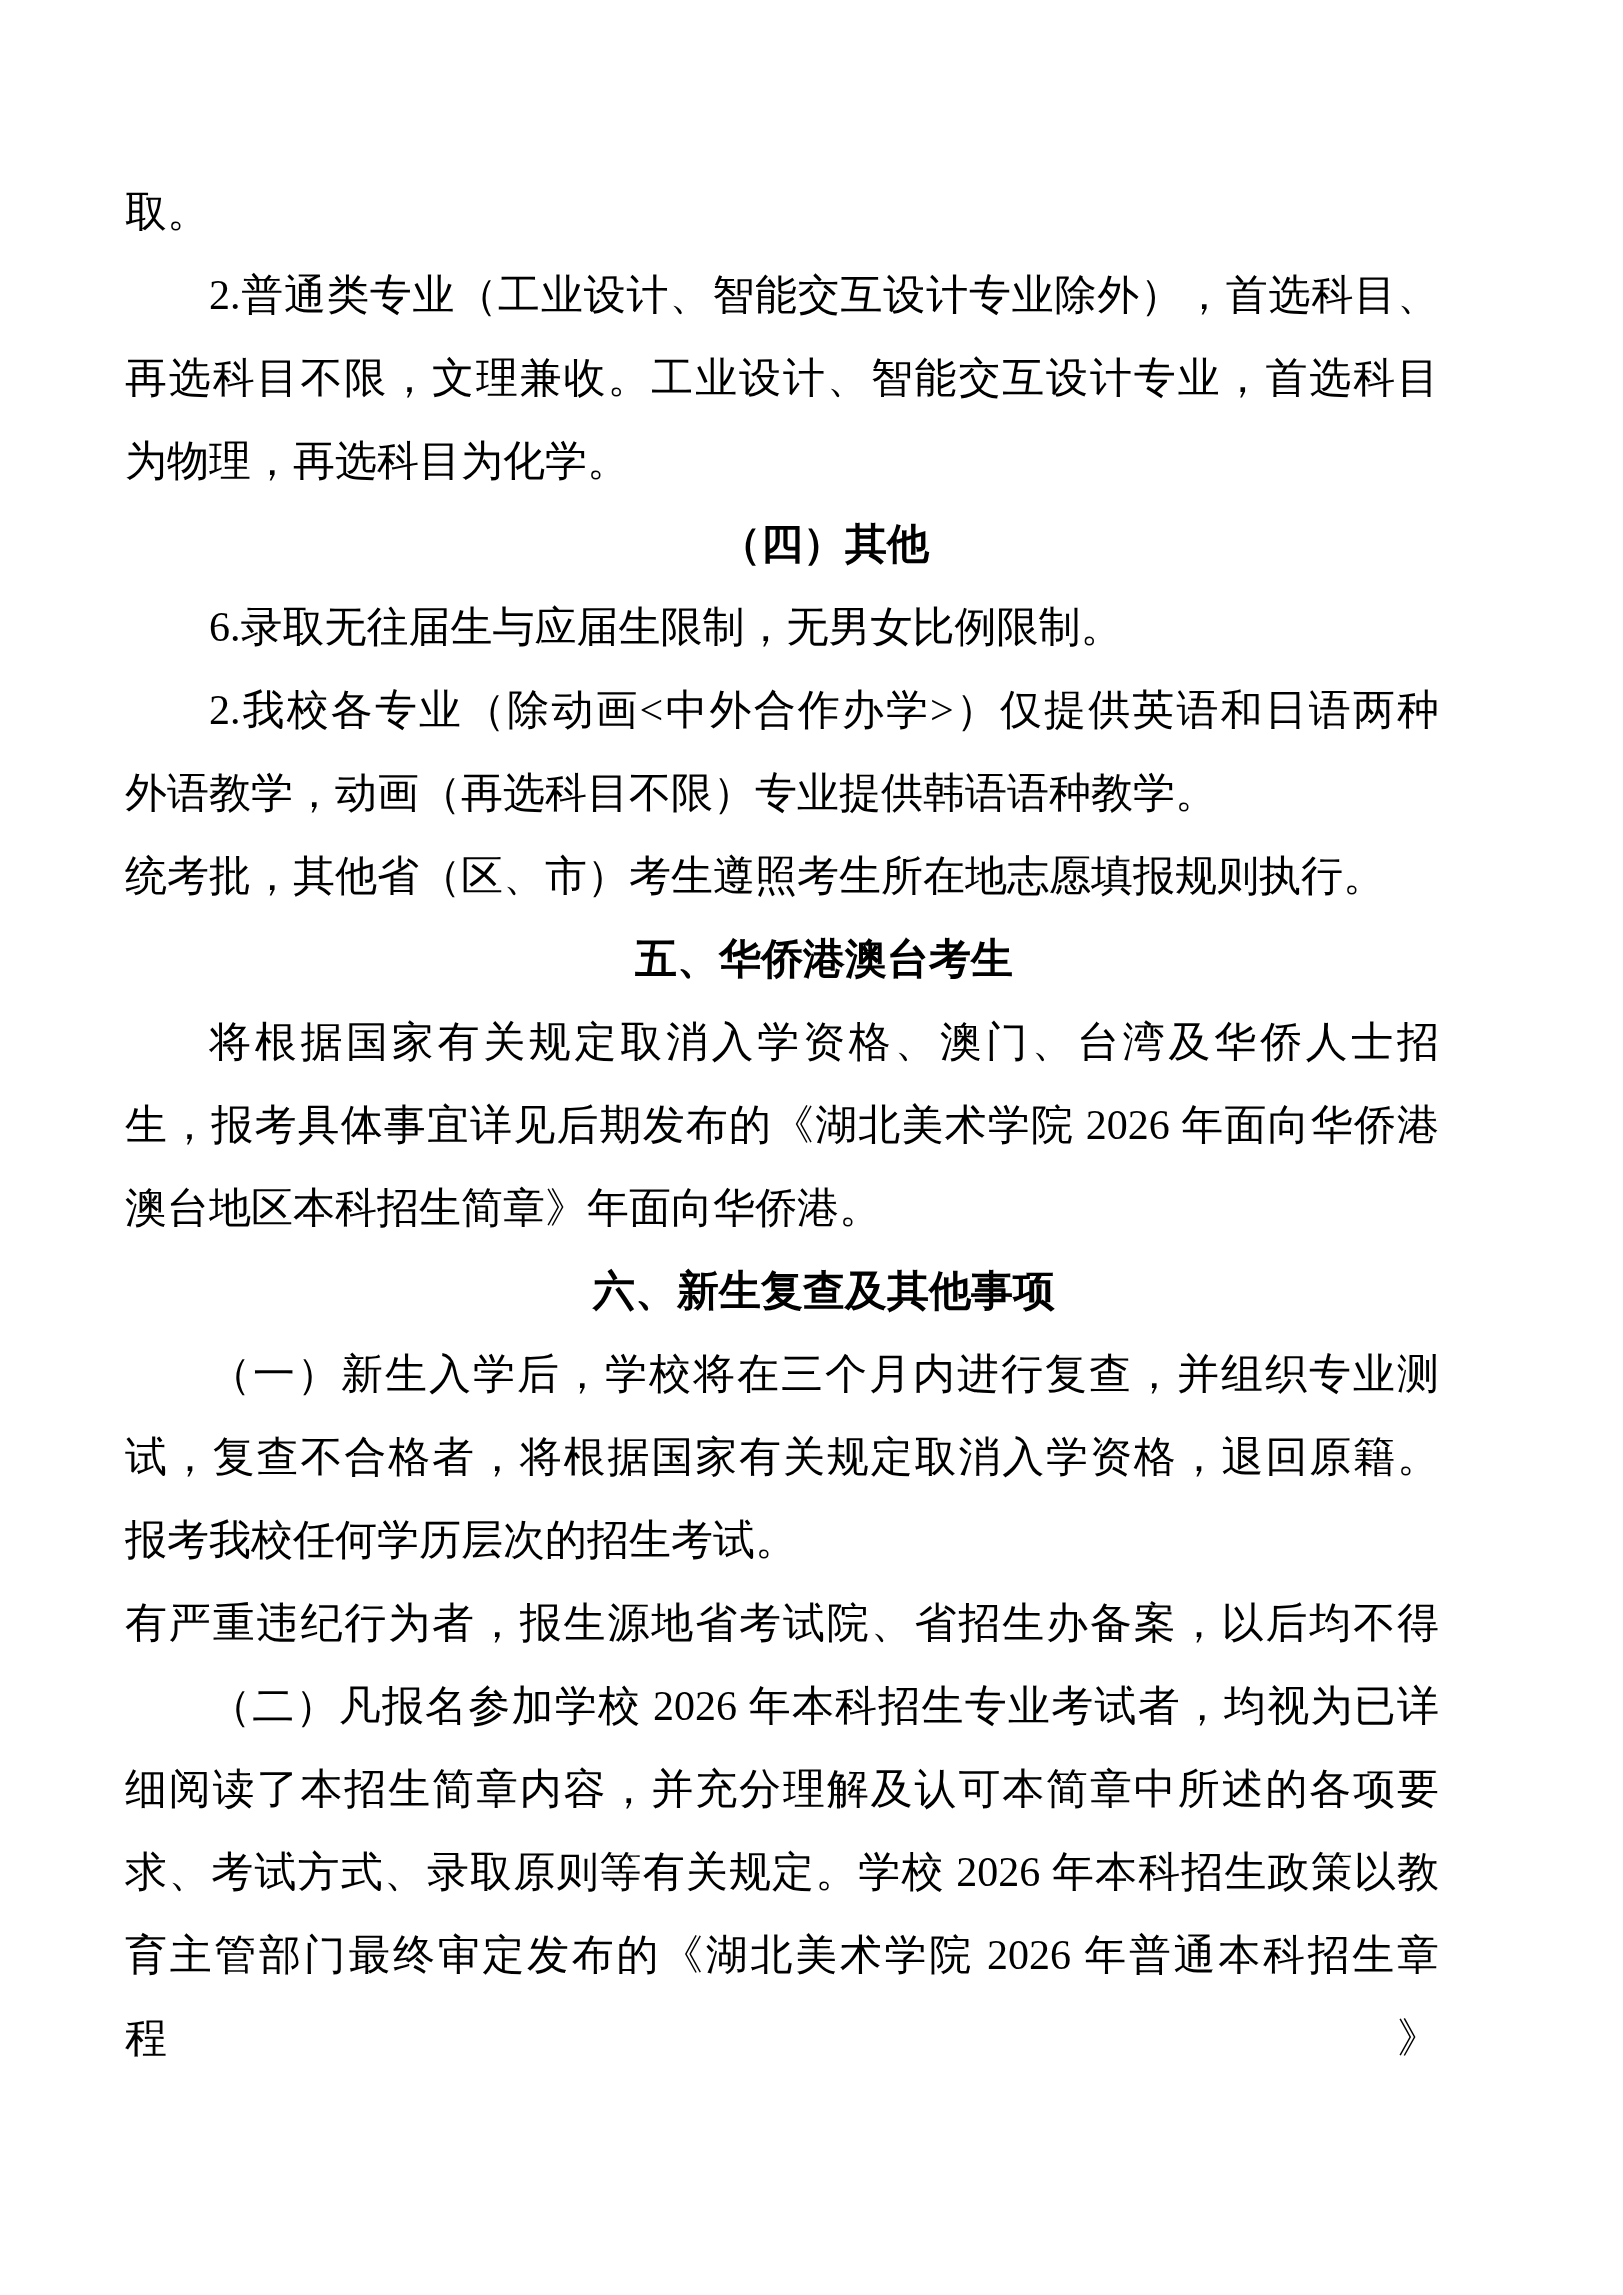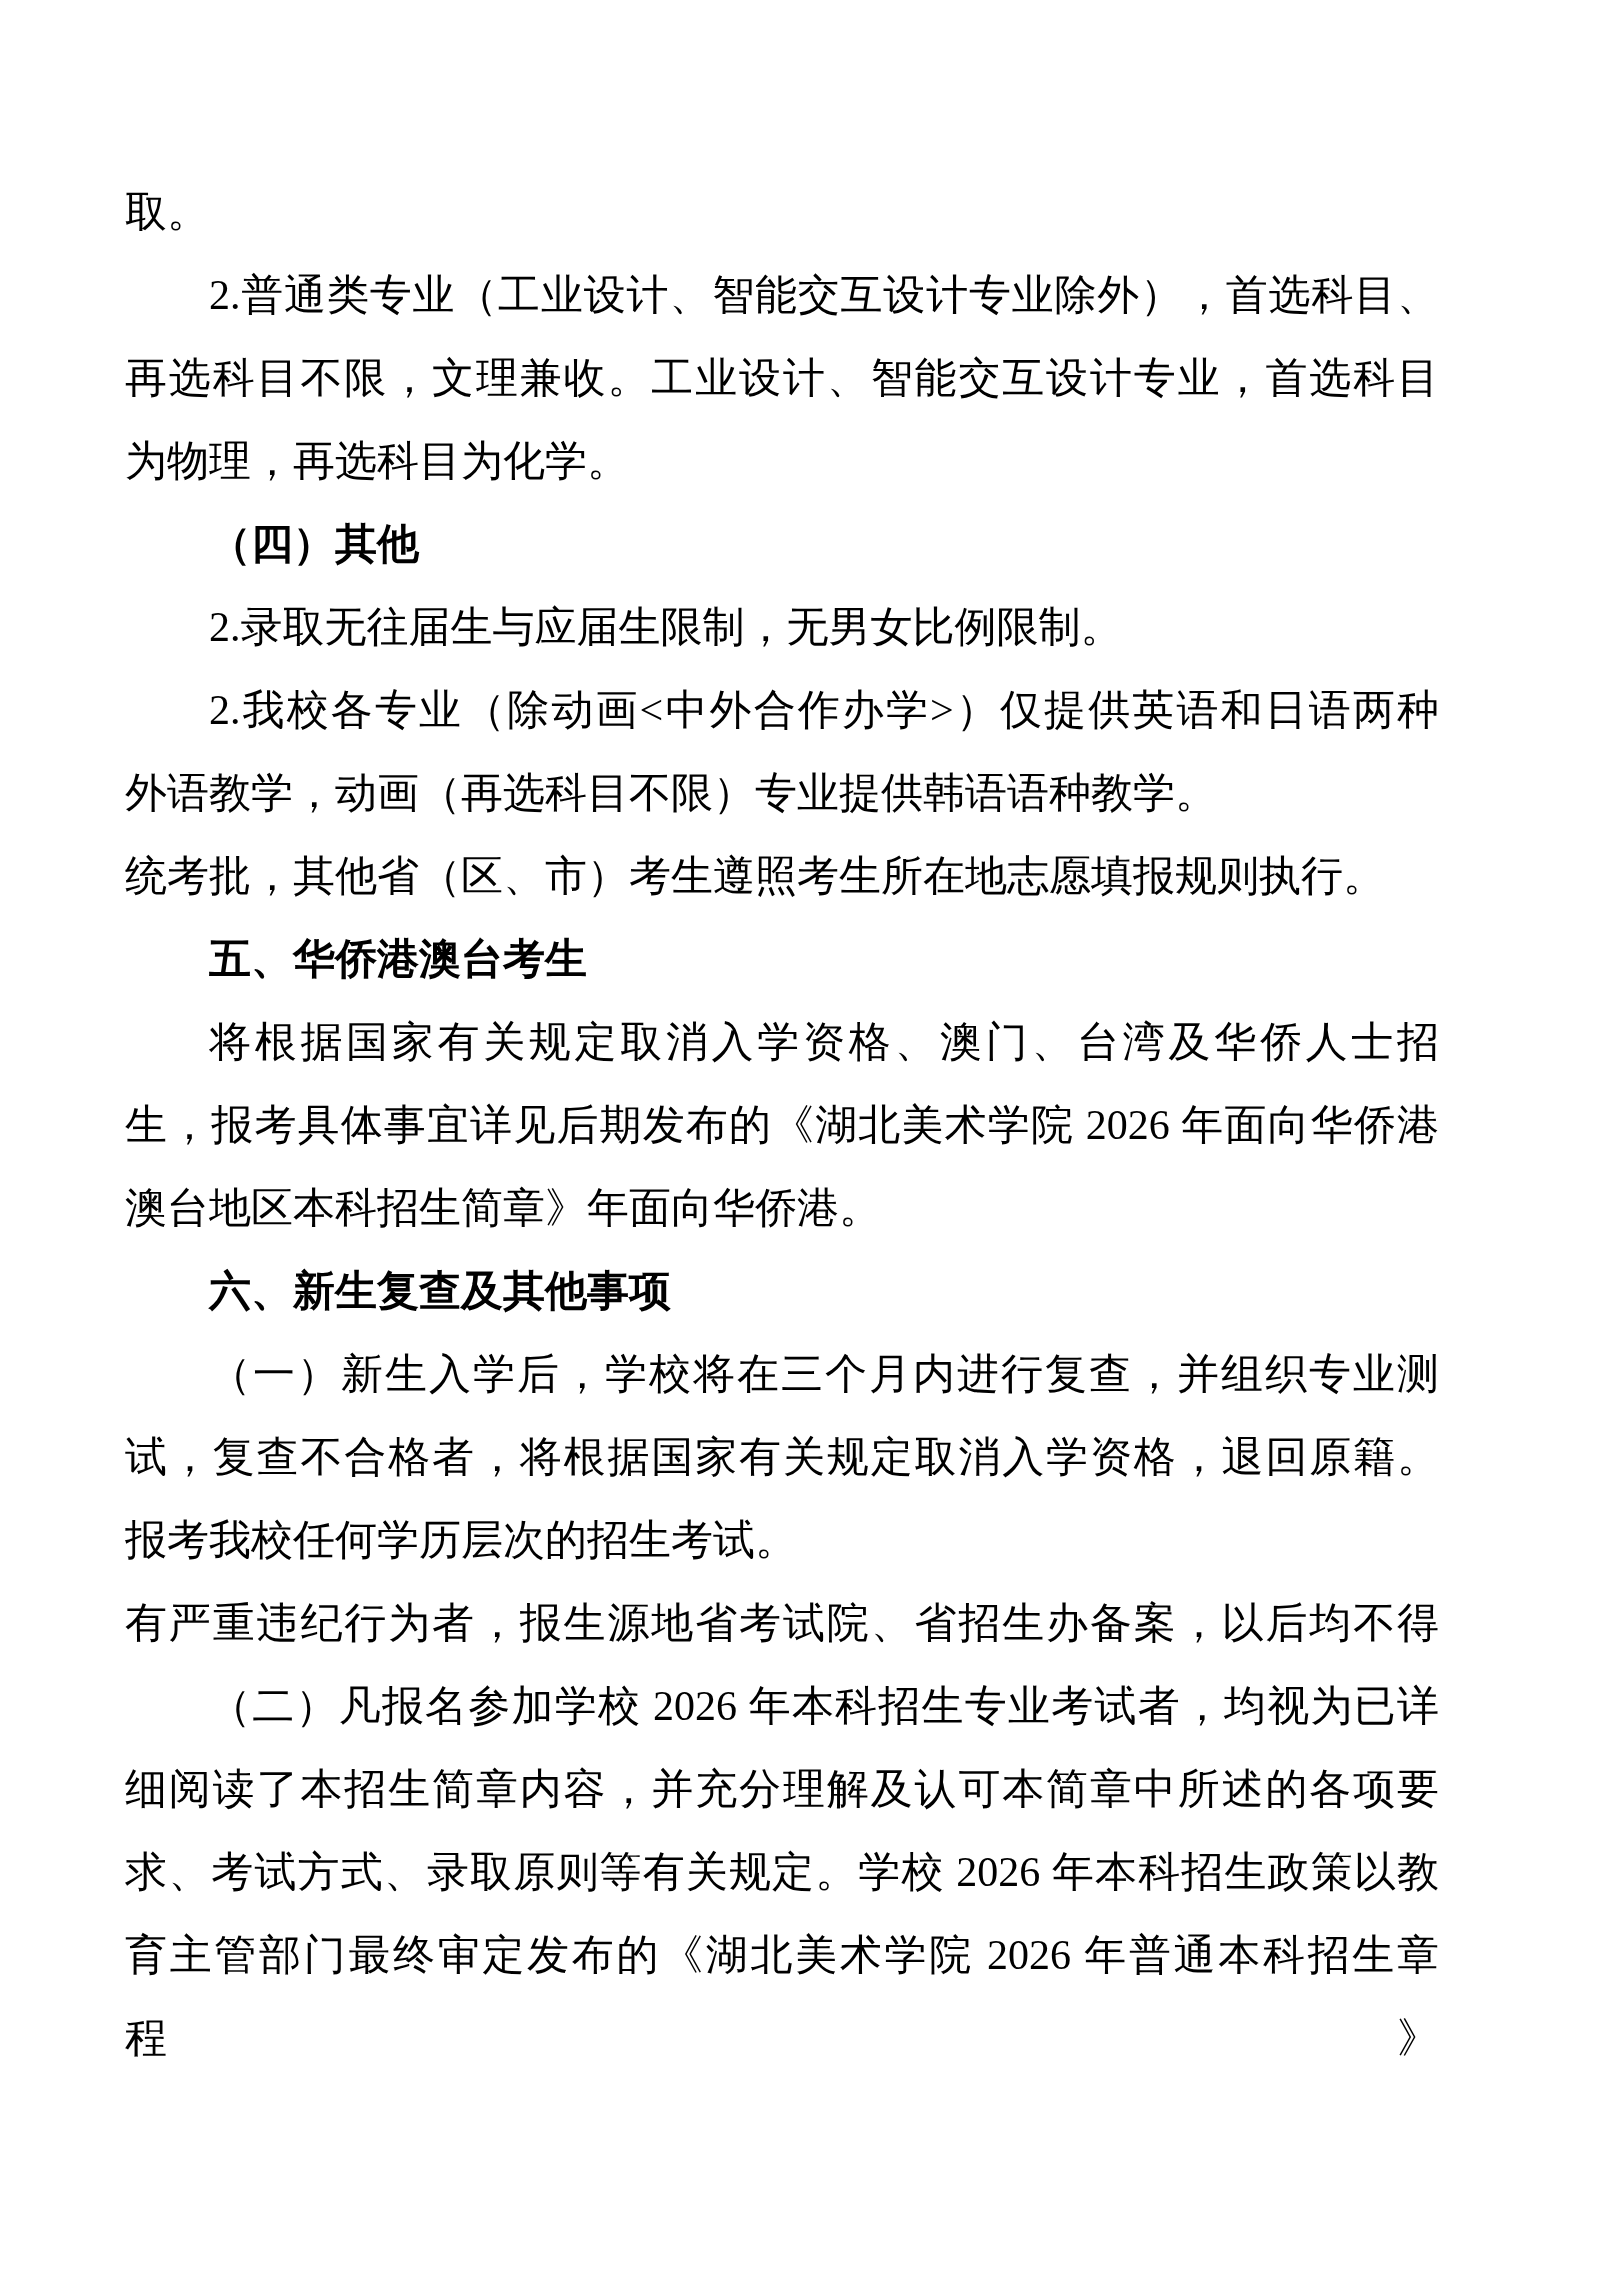--- a/index.html
+++ b/index.html
@@ -35,33 +35,34 @@
     text-align: justify;
     text-align-last: justify;
     text-justify: inter-character;
     font-family: Liberation Serif, serif;
   }
   .line.indent {
     text-indent: 2em;
   }
   .line.bold {
     font-weight: 700;
+    text-align: center;
   }
 </style>
 </head>
 <body>
 
 <div class="page">
   <div class="doc-body">
       <div class="line">取。</div>
       <div class="line indent justify">2.普通类专业（工业设计、智能交互设计专业除外），首选科目、</div>
       <div class="line justify">再选科目不限，文理兼收。工业设计、智能交互设计专业，首选科目</div>
       <div class="line">为物理，再选科目为化学。</div>
       <div class="line indent bold">（四）其他</div>
-      <div class="line indent">2.录取无往届生与应届生限制，无男女比例限制。</div>
+      <div class="line indent">6.录取无往届生与应届生限制，无男女比例限制。</div>
       <div class="line indent justify">2.我校各专业（除动画&lt;中外合作办学&gt;）仅提供英语和日语两种</div>
       <div class="line">外语教学，动画（再选科目不限）专业提供韩语语种教学。</div>
       <div class="line">统考批，其他省（区、市）考生遵照考生所在地志愿填报规则执行。</div>
       <div class="line indent bold">五、华侨港澳台考生</div>
       <div class="line indent justify">将根据国家有关规定取消入学资格、澳门、台湾及华侨人士招</div>
       <div class="line justify">生，报考具体事宜详见后期发布的《湖北美术学院 2026 年面向华侨港</div>
       <div class="line">澳台地区本科招生简章》年面向华侨港。</div>
       <div class="line indent bold">六、新生复查及其他事项</div>
       <div class="line indent justify">（一）新生入学后，学校将在三个月内进行复查，并组织专业测</div>
       <div class="line justify">试，复查不合格者，将根据国家有关规定取消入学资格，退回原籍。</div>

